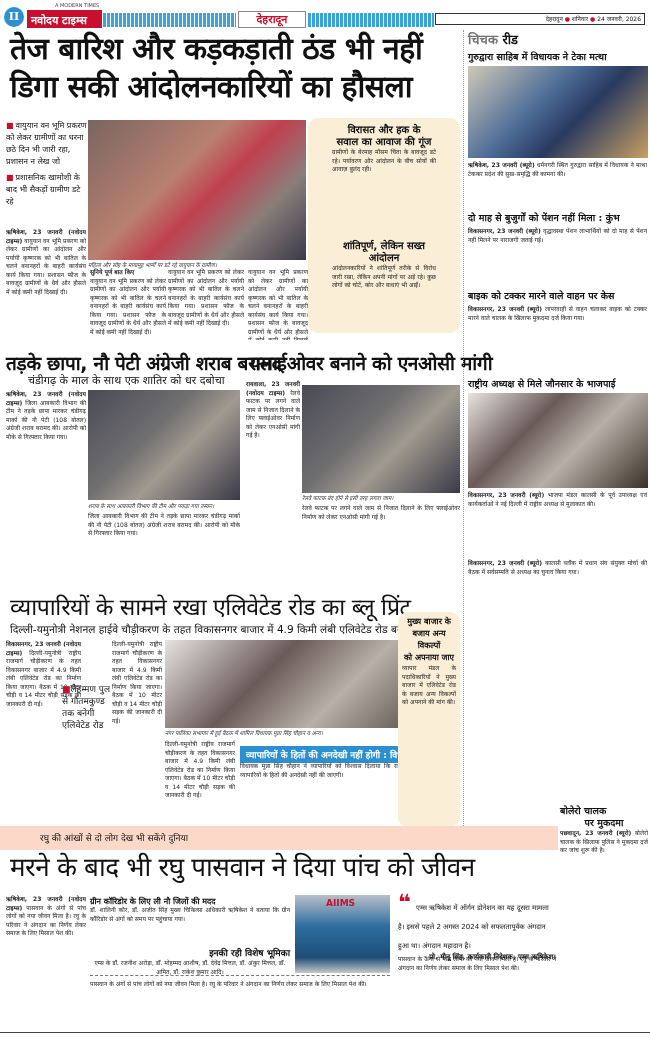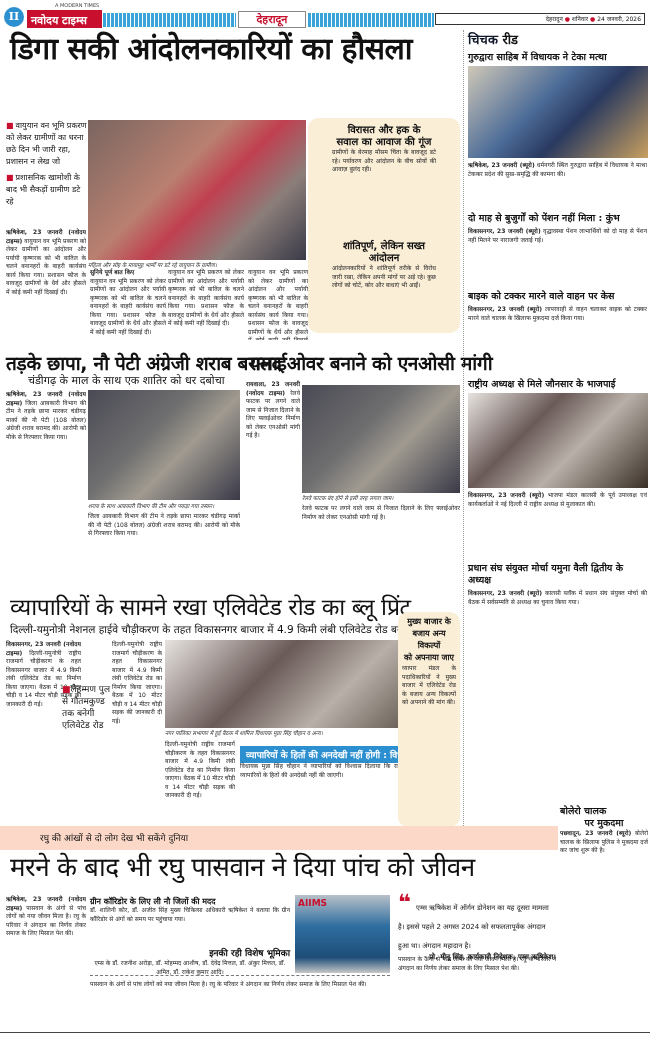--- a/index.html
+++ b/index.html
@@ -16,29 +16,29 @@
   .dateline .dot { color: #c8102e; }
   
   .h-main { left: 10px; top: 30px; width: 450px; font: bold 30px "DejaVu Sans", sans-serif; line-height: 38px; letter-spacing: -0.5px; }
   .bullets { left: 6px; top: 120px; width: 82px; font-size: 8px; line-height: 12px; }
   .bullet { margin-bottom: 4px; }
   .bullet::before { content: "■"; color: #c8102e; margin-right: 2px; }
   .photo { background: linear-gradient(135deg, #7a6560, #b98070 40%, #c04050 55%, #8b7e7a 75%, #3a3a48); }
   .photo-dark { background: linear-gradient(135deg, #4a4a55, #6f6f70 40%, #a09a90 60%, #3a3a48); }
   .photo-blue { background: linear-gradient(135deg, #d0c8b8, #4c6c98 40%, #2a3a60 60%, #c8a060); }
   .photo-room { background: linear-gradient(135deg, #e8e4e0, #6a5a58 35%, #b8b0a8 60%, #3a3028); }
-  .photo-building { background: linear-gradient(180deg, #b8c0c8, #2e6ea0 40%, #1d4d78 80%, #c8c8c8); }
+  .photo-building { background: linear-gradient(180deg, #b8c0c8, #2e6ea0 40%, #1d4d78 80%, #c8c8c8); padding-left: 28px; }
   .caption { font-size: 5.5px; color: #333; font-style: italic; }
   .body-text { font-size: 6px; line-height: 8.5px; color: #222; text-align: justify; }
   .col { overflow: hidden; }
   .sidebox { background: #fbeed7; border-radius: 10px; padding: 6px 24px; }
   .sidebox h3 { font-size: 10px; text-align: center; font-weight: bold; line-height: 12px; }
   .right-rail { left: 463px; top: 30px; width: 184px; border-left: 1px dotted #999; padding-left: 4px; }
   .section-head { font-size: 13px; font-weight: bold; }
-  .section-head .red { color: #0f172a; }
+  .section-head .red { color: #737373; }
   .rail-title { font-size: 9.5px; font-weight: bold; line-height: 12px; margin: 3px 0; }
   .h2 { font: bold 19px "DejaVu Sans", sans-serif; letter-spacing: -0.3px; white-space: nowrap; }
   .h2-light { font: 22px "DejaVu Sans", sans-serif; letter-spacing: -0.5px; white-space: nowrap; }
   .sub { font-size: 11px; white-space: nowrap; }
   .blue-band { background: #2b8fd0; color: #fff; font-weight: bold; font-size: 9px; padding: 2px 6px; }
   .pink-strip { background: #fbd8c8; }
   .rule { border-top: 1px solid #444; }
   .dotted { border-top: 1px dashed #777; }
   .quote { font-size: 7px; line-height: 10px; }
   .quote-mark { color: #c8102e; font-size: 22px; font-weight: bold; line-height: 14px; }
@@ -56,20 +56,21 @@
   <div class="abs dateline">
     <span>देहरादून</span>
     <span class="dot">●</span>
     <span>शनिवार</span>
     <span class="dot">●</span>
     <span>24 जनवरी, 2026</span>
   </div>
 </div>
 
 <div class="abs h-main">
+  <div>तेज बारिश और कड़कड़ाती ठंड भी नहीं</div>
   <div>डिगा सकी आंदोलनकारियों का हौसला</div>
 </div>
 
 <div class="abs bullets">
   <div class="bullet">वायुयान वन भूमि प्रकरण को लेकर ग्रामीणों का धरना छठे दिन भी जारी रहा, प्रशासन न लेख जो</div>
   <div class="bullet">प्रशासनिक खामोशी के बाद भी सैकड़ों ग्रामीण डटे रहे</div>
 </div>
 
 <div class="abs photo" style="left:88px;top:120px;width:218px;height:140px;"></div>
 <div class="abs caption" style="left:88px;top:261px;width:218px;">महिला और सोह के मायामूह भार्मों पर डटे रहे वायुयान के ग्रामीण।</div>
@@ -140,21 +141,20 @@
   <div class="body-text col" style="height:70px;">
     <b>विकासनगर, 23 जनवरी (ब्यूरो)</b>
     <span>लापरवाही से वाहन चलाकर बाइक को टक्कर मारने वाले चालक के खिलाफ मुकदमा दर्ज किया गया।</span>
   </div>
   <div class="rail-title">राष्ट्रीय अध्यक्ष से मिले जौनसार के भाजपाई</div>
   <div class="photo-room" style="width:180px;height:95px;"></div>
   <div class="body-text col" style="height:68px;margin-top:3px;">
     <b>विकासनगर, 23 जनवरी (ब्यूरो)</b>
     <span>भाजपा मंडल कालसी के पूर्व उपाध्यक्ष एवं कार्यकर्ताओं ने नई दिल्ली में राष्ट्रीय अध्यक्ष से मुलाकात की।</span>
   </div>
-  <div class="rail-title">प्रधान संघ संयुक्त मोर्चा यमुना वैली द्वितीय के अध्यक्ष</div>
   <div class="body-text col" style="height:88px;">
     <b>विकासनगर, 23 जनवरी (ब्यूरो)</b>
     <span>कालसी ब्लॉक में प्रधान संघ संयुक्त मोर्चा की बैठक में सर्वसम्मति से अध्यक्ष का चुनाव किया गया।</span>
   </div>
 </div>
 
 <div class="abs" style="left:560px;top:805px;width:88px;">
   <div class="rail-title" style="text-align:left;margin:0;">बोलेरो चालक</div>
   <div class="rail-title" style="text-align:center;margin:0;">पर मुकदमा</div>
   <div class="body-text col" style="height:200px;">

